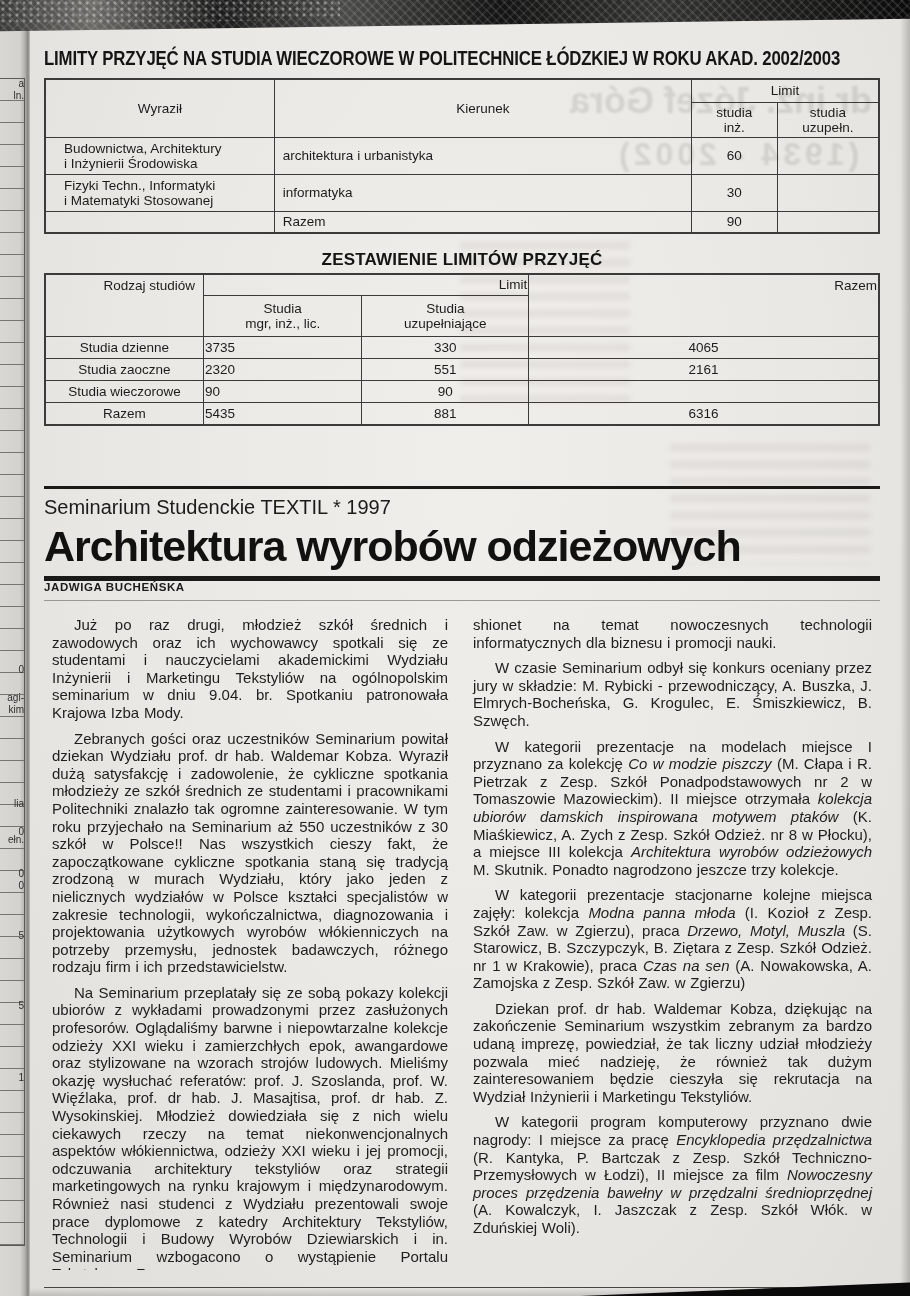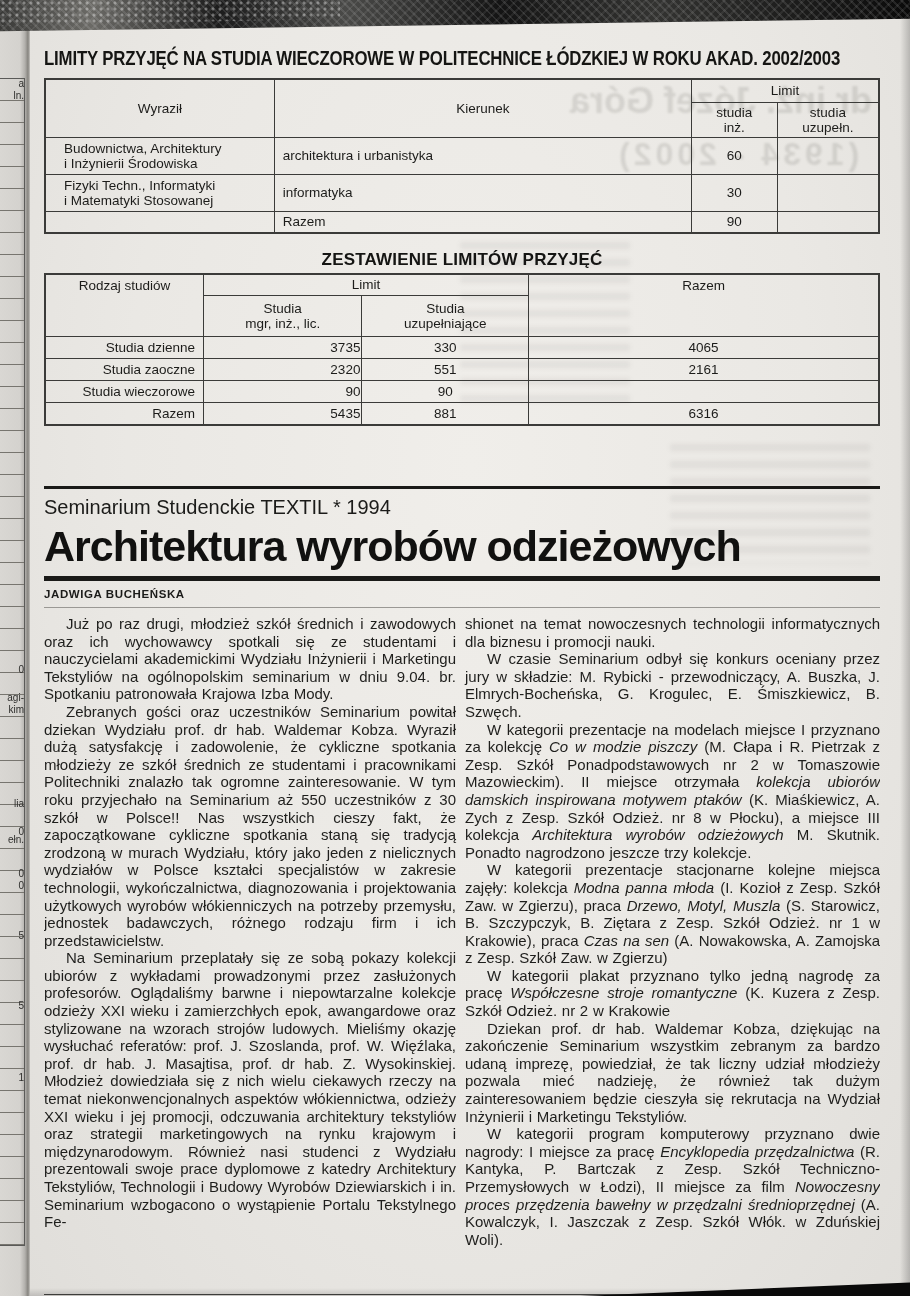--- a/index.html
+++ b/index.html
@@ -60,45 +60,45 @@
   .tbl1 .c-kierunek{width:50%;text-align:left;padding:2px 8px;margin-top:44px;}
   .tbl1 .c-inz{width:10.3%;text-align:center;}
   .tbl1 .c-uzup{width:12.2%;text-align:center;}
   .tbl1 th.h-wydzial,.tbl1 th.h-kierunek{text-align:center;padding:2px;}
   .tbl1 .r-limit th{height:20px;text-align:center;}
   .tbl1 .r-sub th{height:32px;text-align:center;}
   .tbl1 .r-data td{height:32px;}
   .tbl1 .r-razem td{height:16px;}
   .tbl2-title{margin:16px 0 0 0;text-align:center;font-size:17px;font-weight:700;color:#151513;letter-spacing:0.2px;}
   .tbl2{margin-top:3px;}
-  .tbl2 .c0{width:19%;text-align:right;padding:2px 8px;}
-  .tbl2 .c1{width:19%;text-align:right;}
+  .tbl2 .c0{width:19%;text-align:center;padding:2px 8px;}
+  .tbl2 .c1{width:19%;text-align:left;}
   .tbl2 .c2{width:20%;text-align:center;}
   .tbl2 .c3{width:42%;text-align:center;}
   .tbl2 th.h-rodzaj{text-align:left;vertical-align:top;padding:3px 8px;}
   .tbl2 th.h-razem{vertical-align:top;padding-top:3px;text-align:center;}
-  .tbl2 .r-limit th{height:18px;text-align:center;}
+  .tbl2 .r-limit th{height:18px;text-align:right;}
   .tbl2 .r-sub th{height:38px;text-align:center;}
   .tbl2 .r-data td{height:17px;}
 
   
   .rule{background:#1a1a18;}
   .rule-thick{height:3px;margin-top:60px;}
   .kicker{margin-top:7px;font-size:20px;color:#1b1b19;}
   .headline{margin-top:3px;font-size:43px;font-weight:700;color:#111110;letter-spacing:-1px;white-space:nowrap;}
   .rule-thick2{height:5px;margin-top:5px;}
-  .author{margin-top:7px;font-size:11.5px;font-weight:700;letter-spacing:0.6px;color:#1b1b19;}
+  .author{font-size:11.5px;font-weight:700;letter-spacing:0.6px;color:#1b1b19;}
   .rule-thin{height:1px;background:#9a9894;margin-top:7px;}
 
   
   .article-cols{display:flex;margin-top:7px;height:662px;overflow:hidden;color:#1e1e1c;}
   .col{text-align:justify;font-size:15px;line-height:17.6px;word-spacing:0.5px;}
   .col-left{width:412px;margin-right:9px;}
   .col-right{flex:1;}
-  .col p{margin:0;text-indent:22px;}
+  .col p{margin:8px;text-indent:22px;}
   .col p.noindent{text-indent:0;}
   .col i{font-style:italic;}
 
   
   .footer-rule{height:1px;background:#454543;margin-top:17px;}
 
   
   .bottom-wedge{position:absolute;left:580px;bottom:0;width:330px;height:15px;background:#0a0a0a;z-index:6;
     clip-path:polygon(0 100%,100% 10%,100% 100%);}
 </style>
@@ -208,38 +208,37 @@
       <tr class="r-data">
         <td class="c0">Razem</td>
         <td class="c1">5435</td>
         <td class="c2">881</td>
         <td class="c3">6316</td>
       </tr>
     </tbody>
       </table>
 
     <div class="rule rule-thick"></div>
-    <div class="kicker">Seminarium Studenckie TEXTIL * 1994</div>
+    <div class="kicker">Seminarium Studenckie TEXTIL * 1997</div>
     <div class="headline">Architektura wyrobów odzieżowych</div>
     <div class="rule rule-thick2"></div>
     <div class="author">JADWIGA BUCHEŃSKA</div>
     <div class="rule rule-thin"></div>
 
     <div class="article-cols">
       <div class="col col-left">
           <p><span>Już po raz drugi, młodzież szkół średnich i zawodowych oraz ich wychowawcy spotkali się ze studentami i nauczycielami akademickimi Wydziału Inżynierii i Marketingu Tekstyliów na ogólnopolskim seminarium w dniu 9.04. br. Spotkaniu patronowała Krajowa Izba Mody.</span></p>
           <p><span>Zebranych gości oraz uczestników Seminarium powitał dziekan Wydziału prof. dr hab. Waldemar Kobza. Wyraził dużą satysfakcję i zadowolenie, że cykliczne spotkania młodzieży ze szkół średnich ze studentami i pracownikami Politechniki znalazło tak ogromne zainteresowanie. W tym roku przyjechało na Seminarium aż 550 uczestników z 30 szkół w Polsce!! Nas wszystkich cieszy fakt, że zapoczątkowane cykliczne spotkania staną się tradycją zrodzoną w murach Wydziału, który jako jeden z nielicznych wydziałów w Polsce kształci specjalistów w zakresie technologii, wykończalnictwa, diagnozowania i projektowania użytkowych wyrobów włókienniczych na potrzeby przemysłu, jednostek badawczych, różnego rodzaju firm i ich przedstawicielstw.</span></p>
           <p><span>Na Seminarium przeplatały się ze sobą pokazy kolekcji ubiorów z wykładami prowadzonymi przez zasłużonych profesorów. Oglądaliśmy barwne i niepowtarzalne kolekcje odzieży XXI wieku i zamierzchłych epok, awangardowe oraz stylizowane na wzorach strojów ludowych. Mieliśmy okazję wysłuchać referatów: prof. J. Szoslanda, prof. W. Więźlaka, prof. dr hab. J. Masajtisa, prof. dr hab. Z. Wysokinskiej. Młodzież dowiedziała się z nich wielu ciekawych rzeczy na temat niekonwencjonalnych aspektów włókiennictwa, odzieży XXI wieku i jej promocji, odczuwania architektury tekstyliów oraz strategii marketingowych na rynku krajowym i międzynarodowym. Również nasi studenci z Wydziału prezentowali swoje prace dyplomowe z katedry Architektury Tekstyliów, Technologii i Budowy Wyrobów Dziewiarskich i in. Seminarium wzbogacono o wystąpienie Portalu Tekstylnego Fe-</span></p>
         </div>
       <div class="col col-right">
           <p class="noindent"><span>shionet na temat nowoczesnych technologii informatycznych dla biznesu i promocji nauki.</span></p>
           <p><span>W czasie Seminarium odbył się konkurs oceniany przez jury w składzie: M. Rybicki - przewodniczący, A. Buszka, J. Elmrych-Bocheńska, G. Krogulec, E. Śmiszkiewicz, B. Szwęch.</span></p>
           <p><span>W kategorii prezentacje na modelach miejsce I przyznano za kolekcję </span><i>Co w modzie piszczy</i><span> (M. Cłapa i R. Pietrzak z Zesp. Szkół Ponadpodstawowych nr 2 w Tomaszowie Mazowieckim). II miejsce otrzymała </span><i>kolekcja ubiorów damskich inspirowana motywem ptaków</i><span> (K. Miaśkiewicz, A. Zych z Zesp. Szkół Odzież. nr 8 w Płocku), a miejsce III kolekcja </span><i>Architektura wyrobów odzieżowych</i><span> M. Skutnik. Ponadto nagrodzono jeszcze trzy kolekcje.</span></p>
           <p><span>W kategorii prezentacje stacjonarne kolejne miejsca zajęły: kolekcja </span><i>Modna panna młoda</i><span> (I. Kozioł z Zesp. Szkół Zaw. w Zgierzu), praca </span><i>Drzewo, Motyl, Muszla</i><span> (S. Starowicz, B. Szczypczyk, B. Ziętara z Zesp. Szkół Odzież. nr 1 w Krakowie), praca </span><i>Czas na sen</i><span> (A. Nowakowska, A. Zamojska z Zesp. Szkół Zaw. w Zgierzu)</span></p>
-          <p><span>W kategorii plakat przyznano tylko jedną nagrodę za pracę </span><i>Współczesne stroje romantyczne</i><span> (K. Kuzera z Zesp. Szkół Odzież. nr 2 w Krakowie</span></p>
           <p><span>Dziekan prof. dr hab. Waldemar Kobza, dziękując na zakończenie Seminarium wszystkim zebranym za bardzo udaną imprezę, powiedział, że tak liczny udział młodzieży pozwala mieć nadzieję, że również tak dużym zainteresowaniem będzie cieszyła się rekrutacja na Wydział Inżynierii i Marketingu Tekstyliów.</span></p>
           <p><span>W kategorii program komputerowy przyznano dwie nagrody: I miejsce za pracę </span><i>Encyklopedia przędzalnictwa</i><span> (R. Kantyka, P. Bartczak z Zesp. Szkół Techniczno-Przemysłowych w Łodzi), II miejsce za film </span><i>Nowoczesny proces przędzenia bawełny w przędzalni średnioprzędnej</i><span> (A. Kowalczyk, I. Jaszczak z Zesp. Szkół Włók. w Zduńskiej Woli).</span></p>
         </div>
     </div>
 
     <div class="rule footer-rule"></div>
 
   </div>
 
   <div class="bottom-wedge"></div>

